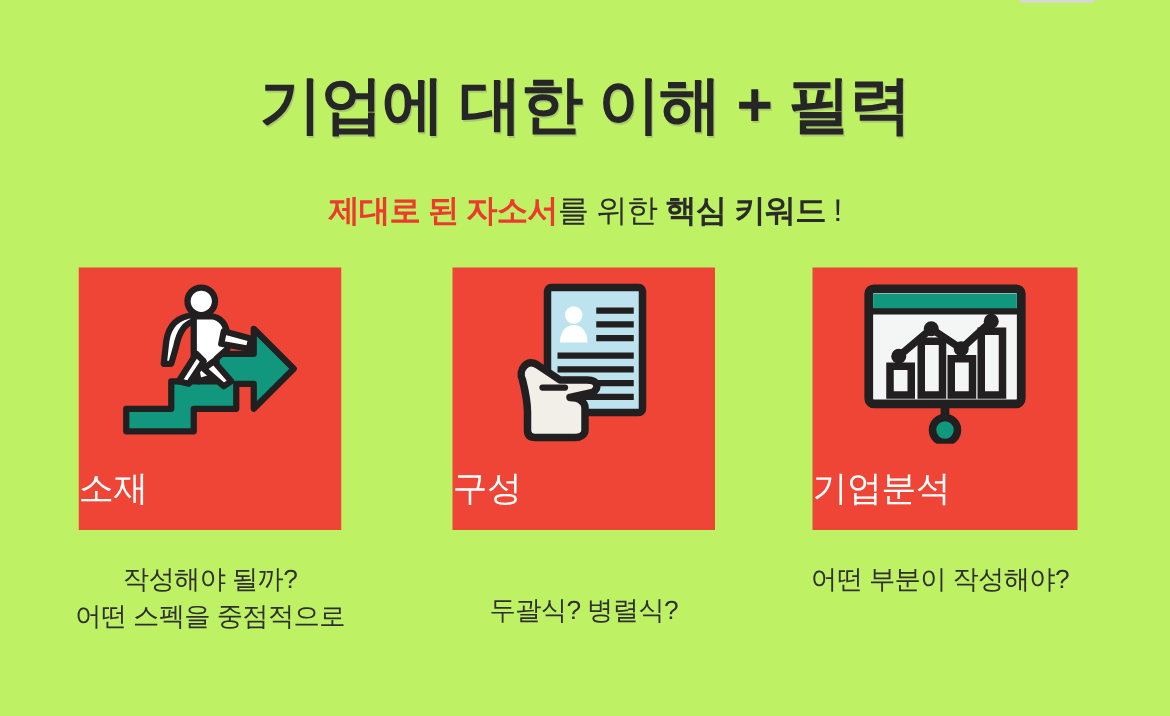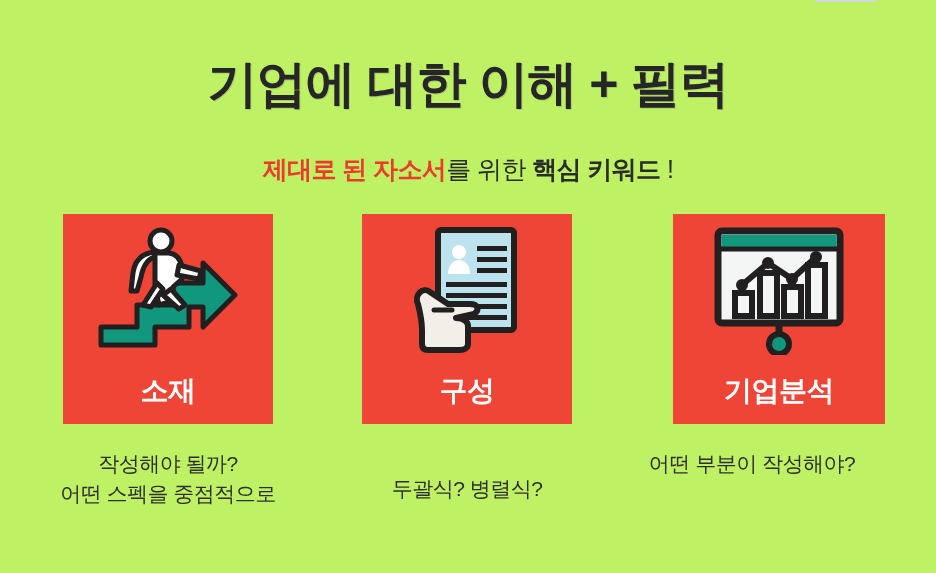--- a/index.html
+++ b/index.html
@@ -77,41 +77,41 @@
   .card {
     position: absolute;
     top: 214px;
     width: 210px;
     height: 210px;
     background: #ef4536;
     overflow: hidden;
   }
   #card-0 { left: 63px; }
   #card-1 { left: 362px; }
-  #card-2 { left: 673px; width: 212px; }
+  #card-2 { left: 650px; width: 212px; }
 
   .card-icon {
     position: absolute;
     left: 0;
     top: 12px;
     width: 100%;
     height: 130px;
     display: flex;
     align-items: center;
     justify-content: center;
   }
   .card-label {
     position: absolute;
     left: 0;
     bottom: 16px;
     width: 100%;
-    text-align: center;
+    text-align: left;
     color: #ffffff;
     font-size: 28px;
-    font-weight: 700;
+    font-weight: 400;
     letter-spacing: -0.5px;
     line-height: 34px;
   }
 
   
   .caption {
     position: absolute;
     text-align: center;
     color: #2f2f2f;
     font-size: 21px;

